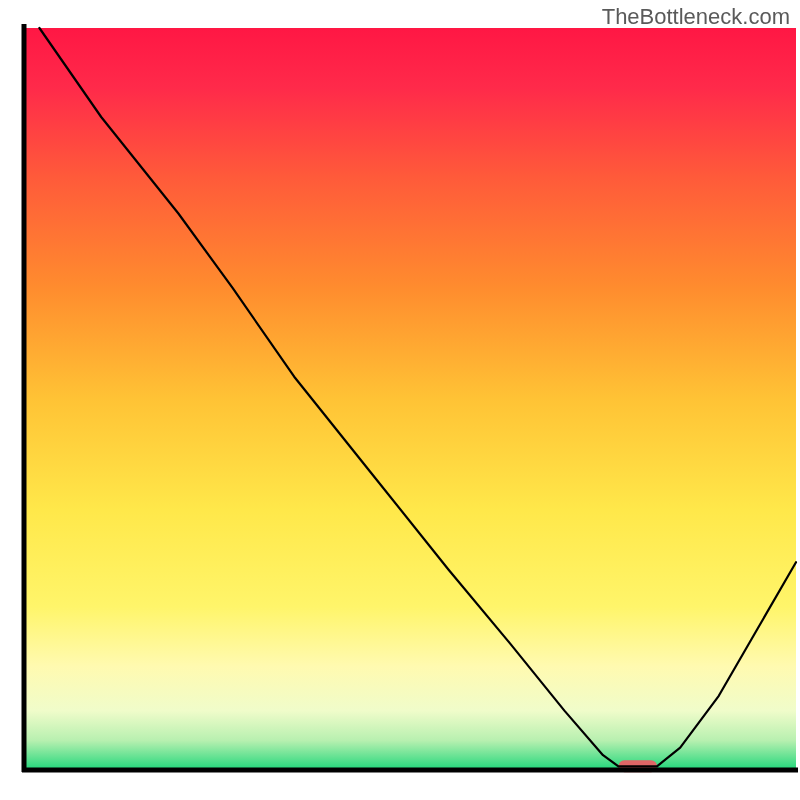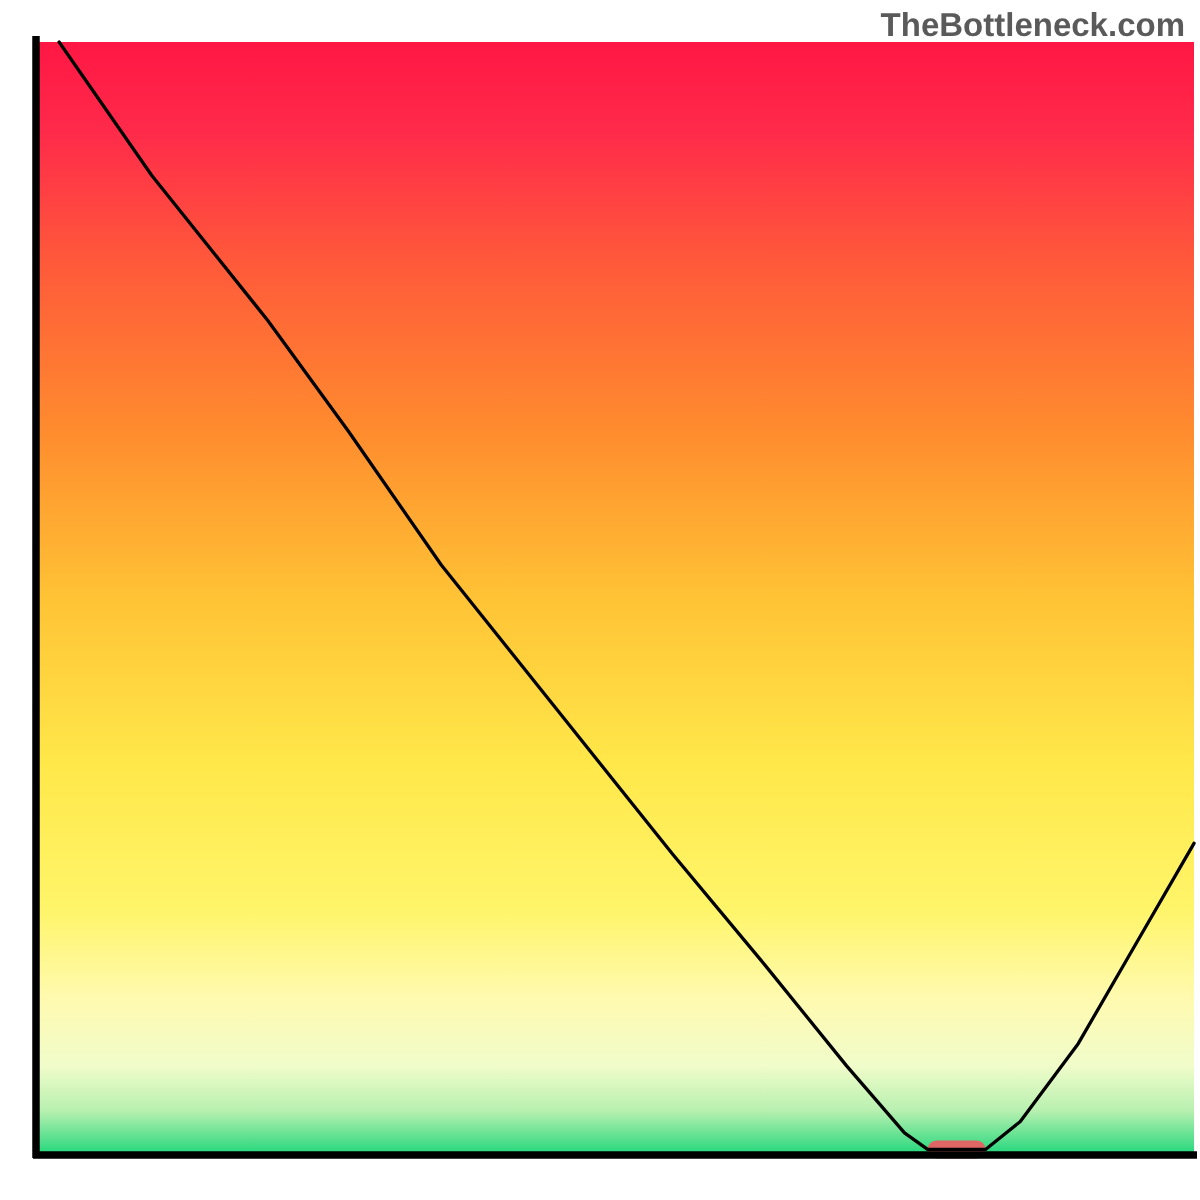--- a/index.html
+++ b/index.html
@@ -15,21 +15,21 @@
     top: 0;
     left: 0;
     width: 800px;
     height: 800px;
   }
   .attribution {
     position: absolute;
     top: 4px;
     right: 10px;
     font-size: 22px;
-    font-weight: bold;
+    font-weight: normal;
     color: #5a5a5a;
     z-index: 10;
     text-align: right;
   }
 </style>
 </head>
 <body>
 
 <div class="chart-container">
   <svg id="chart-svg" width="800" height="800" viewBox="0 0 800 800">

